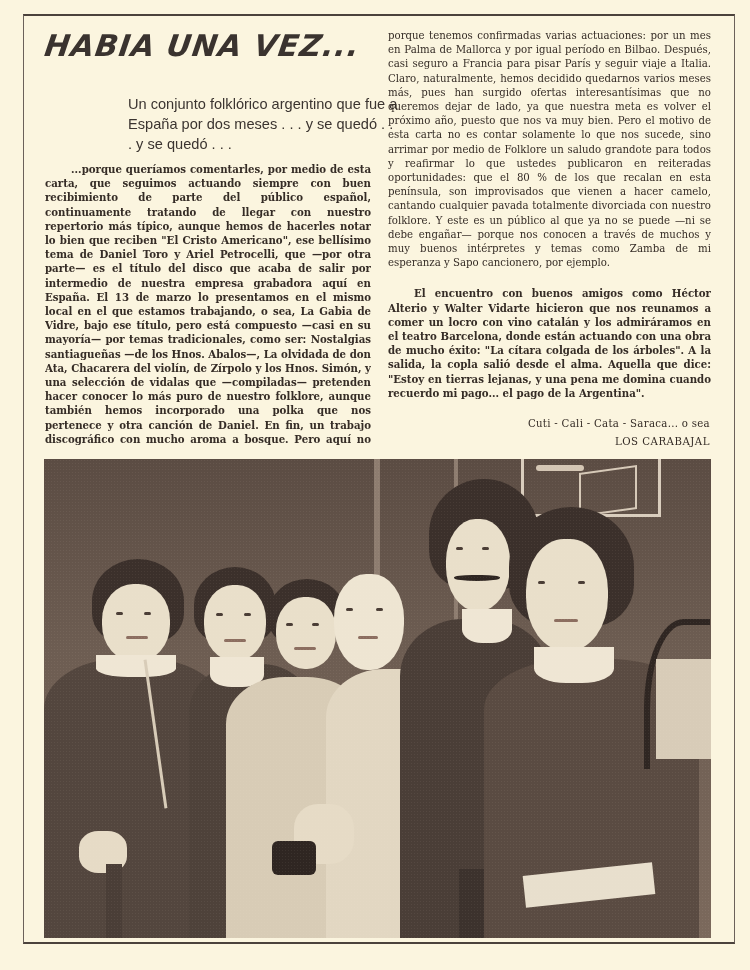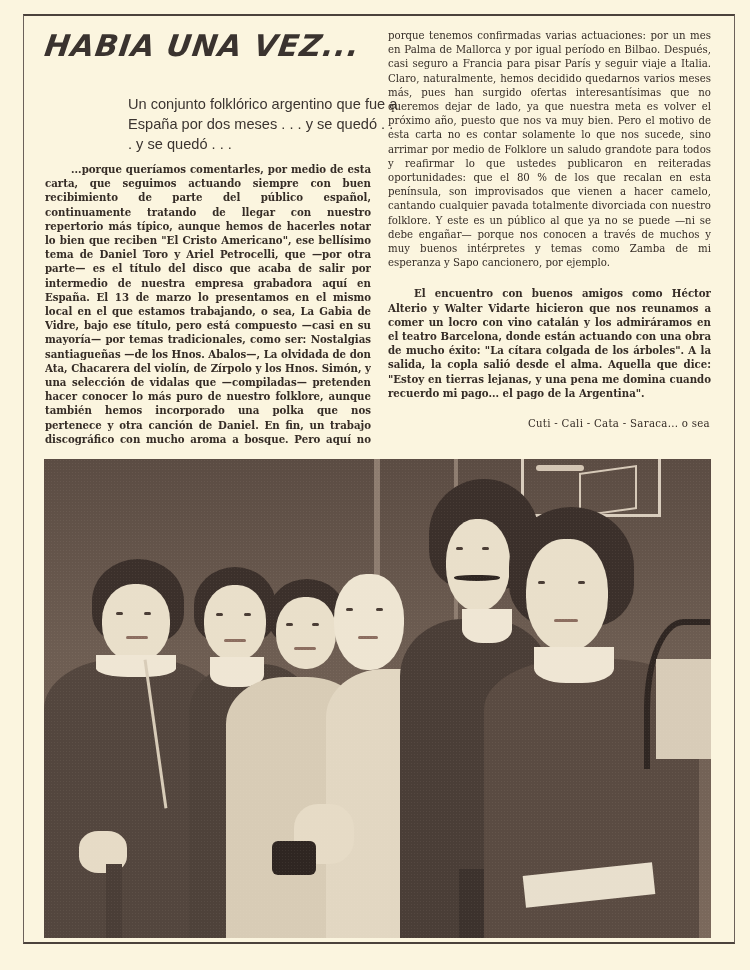--- a/index.html
+++ b/index.html
@@ -95,20 +95,21 @@
   <p class="indent">...porque queríamos comentarles, por medio de esta carta, que seguimos actuando siempre con buen recibimiento de parte del público español, continuamente tratando de llegar con nuestro repertorio más típico, aunque hemos de hacerles notar lo bien que reciben "El Cristo Americano", ese bellísimo tema de Daniel Toro y Ariel Petrocelli, que —por otra parte— es el título del disco que acaba de salir por intermedio de nuestra empresa grabadora aquí en España. El 13 de marzo lo presentamos en el mismo local en el que estamos trabajando, o sea, La Gabia de Vidre, bajo ese título, pero está compuesto —casi en su mayoría— por temas tradicionales, como ser: Nostalgias santiagueñas —de los Hnos. Abalos—, La olvidada de don Ata, Chacarera del violín, de Zírpolo y los Hnos. Simón, y una selección de vidalas que —compiladas— pretenden hacer conocer lo más puro de nuestro folklore, aunque también hemos incorporado una polka que nos pertenece y otra canción de Daniel. En fin, un trabajo discográfico con mucho aroma a bosque. Pero aquí no termina nuestra estadía en España,</p>
 </div>
 
 <div class="col col-right">
   <p><span>porque tenemos confirmadas varias actuaciones: por un mes en Palma de Mallorca y por igual período en Bilbao. Después, casi seguro a Francia para pisar París y seguir viaje a Italia. Claro, naturalmente, hemos decidido quedarnos varios meses más, pues han surgido ofertas interesantísimas que no queremos dejar de lado, ya que nuestra meta es volver el próximo año, puesto que nos va muy bien. Pero el motivo de esta carta no es contar solamente lo que nos sucede, sino arrimar por medio de </span><span class="bold">Folklore</span><span> un saludo grandote para todos y reafirmar lo que ustedes publicaron en reiteradas oportunidades: que el 80 % de los que recalan en esta península, son improvisados que vienen a hacer camelo, cantando cualquier pavada totalmente divorciada con nuestro folklore. Y este es un público al que ya no se puede —ni se debe engañar— porque nos conocen a través de muchos y muy buenos intérpretes y temas como Zamba de mi esperanza y Sapo cancionero, por ejemplo.</span></p>
   <p class="indent gap">El encuentro con buenos amigos como Héctor Alterio y Walter Vidarte hicieron que nos reunamos a comer un locro con vino catalán y los admiráramos en el teatro Barcelona, donde están actuando con una obra de mucho éxito: "La cítara colgada de los árboles". A la salida, la copla salió desde el alma. Aquella que dice: "Estoy en tierras lejanas, y una pena me domina cuando recuerdo mi pago... el pago de la Argentina".</p>
 </div>
 
 <div class="signature">
   <div class="names">Cuti - Cali - Cata - Saraca... o sea</div>
+  <div class="group">LOS CARABAJAL</div>
 </div>
 
 <div class="photo">
   <div class="bg-grad"></div>
   <div class="pole" style="left:330px;"></div>
   <div class="pole" style="left:410px;width:4px;"></div>
   <div class="lamp-bar"></div>
   <div class="lamp-box"></div>
   <div class="lamp-inner"></div>
 

